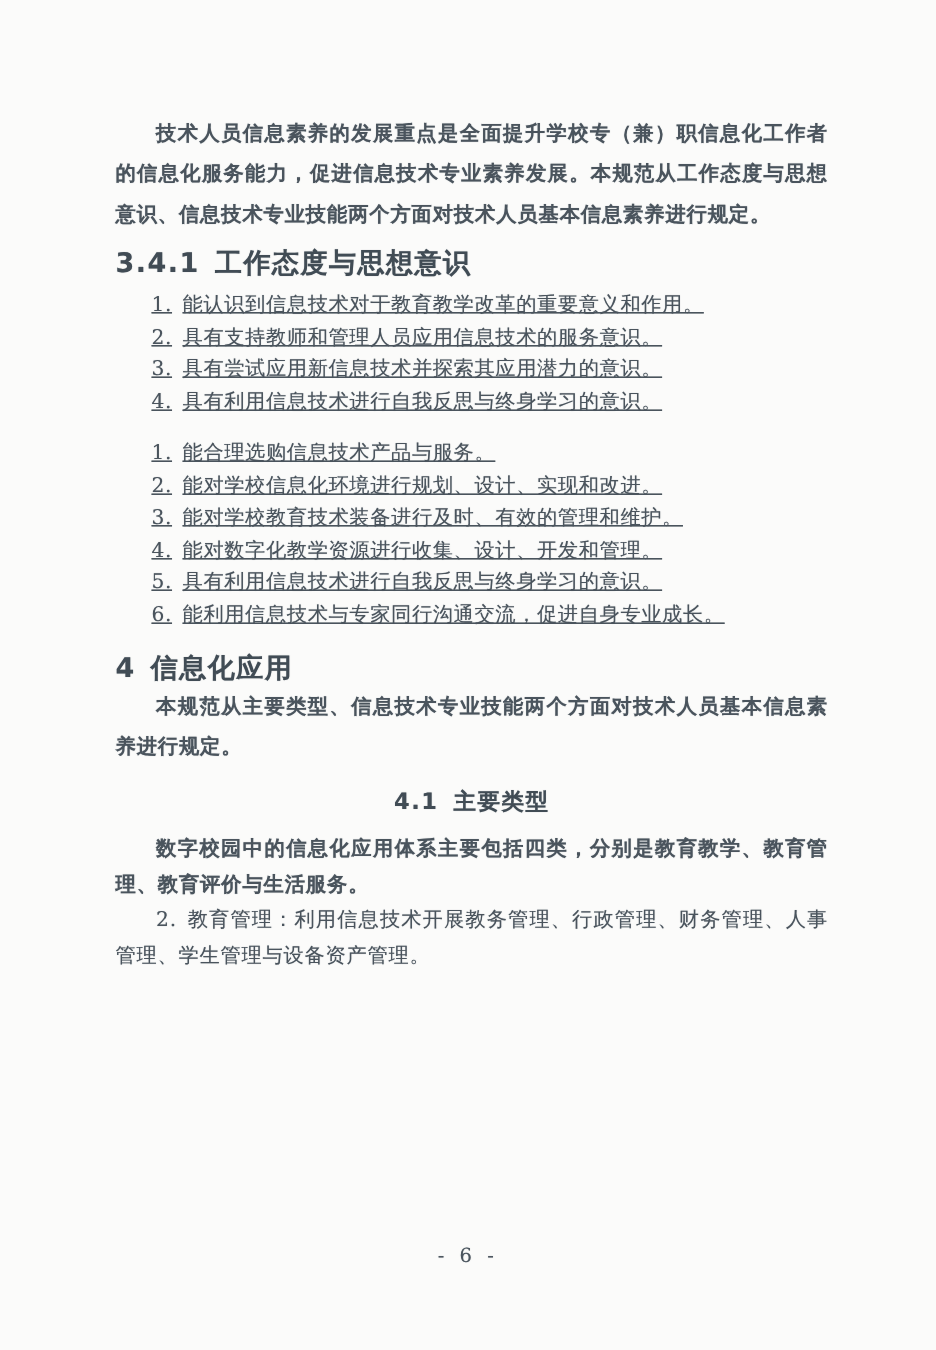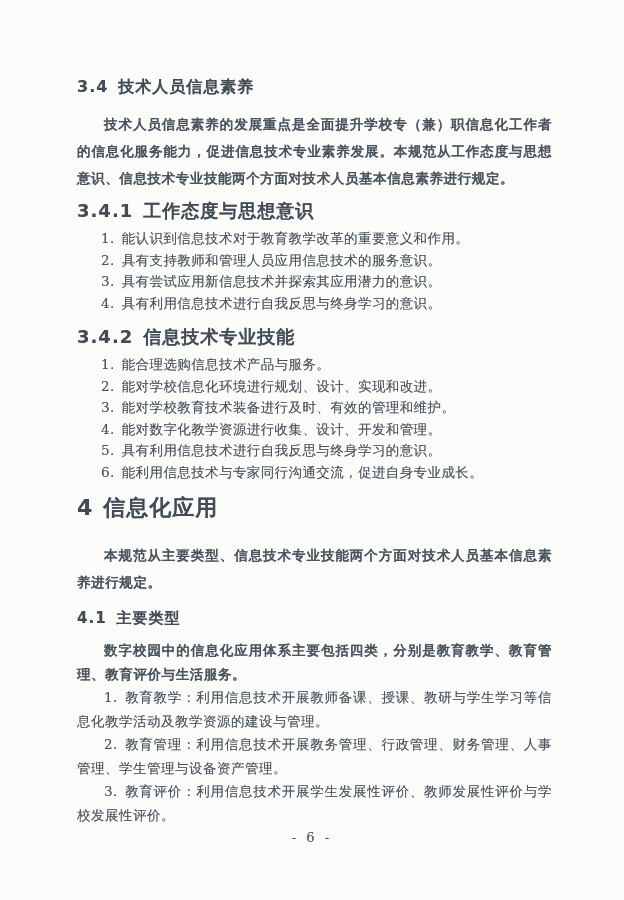--- a/index.html
+++ b/index.html
@@ -34,49 +34,51 @@
     font-size: 16px;
     line-height: 22px;
     margin-bottom: 13px;
   }
   .h-sub {
     font-size: 18px;
     line-height: 19px;
     margin-bottom: 8px;
   }
   .h-sec4 {
-    font-size: 22px;
+    font-size: 18px;
     line-height: 24px;
     margin-top: 8px;
-    margin-bottom: 22px;
+    margin-bottom: 0;
   }
   .h-sec41 {
     font-size: 15px;
     line-height: 21px;
     margin-top: 12px;
     margin-bottom: 10px;
+    text-align: center;
   }
   .sec-num { margin-right: 10px; }
   .para {
     font-size: 13.5px;
     line-height: 27px;
     letter-spacing: 0.6px;
     text-align: justify;
     text-indent: 2em;
     margin: 0 0 9px 0;
     font-weight: bold;
   }
   .para-tight {
     line-height: 23.5px;
     margin-bottom: 0;
   }
   .plain-list {
     list-style: none;
     margin: 2px 0 13px 0;
     padding: 0 0 0 24px;
+    text-decoration: underline;
   }
   .plain-list li {
     font-size: 13.5px;
     line-height: 21.5px;
     letter-spacing: 0.4px;
     white-space: nowrap;
   }
   .num {
     margin-right: 7px;
   }
@@ -98,40 +100,34 @@
     letter-spacing: 3px;
     color: #4a545d;
     font-family: "DejaVu Serif", "Liberation Serif", serif;
   }
 </style>
 </head>
 <body>
 
 <div class="page">
 
-  <h3 class="h-sec34">
-    <span class="sec-num">3.4</span><span>技术人员信息素养</span>
-  </h3>
 
   <p class="para">技术人员信息素养的发展重点是全面提升学校专（兼）职信息化工作者的信息化服务能力，促进信息技术专业素养发展。本规范从工作态度与思想意识、信息技术专业技能两个方面对技术人员基本信息素养进行规定。</p>
 
   <h4 class="h-sub">
     <span class="sec-num">3.4.1</span><span>工作态度与思想意识</span>
   </h4>
 
   <ul class="plain-list">
     <li><span class="num">1.</span><span>能认识到信息技术对于教育教学改革的重要意义和作用。</span></li>
     <li><span class="num">2.</span><span>具有支持教师和管理人员应用信息技术的服务意识。</span></li>
     <li><span class="num">3.</span><span>具有尝试应用新信息技术并探索其应用潜力的意识。</span></li>
     <li><span class="num">4.</span><span>具有利用信息技术进行自我反思与终身学习的意识。</span></li>
   </ul>
 
-  <h4 class="h-sub">
-    <span class="sec-num">3.4.2</span><span>信息技术专业技能</span>
-  </h4>
 
   <ul class="plain-list">
     <li><span class="num">1.</span><span>能合理选购信息技术产品与服务。</span></li>
     <li><span class="num">2.</span><span>能对学校信息化环境进行规划、设计、实现和改进。</span></li>
     <li><span class="num">3.</span><span>能对学校教育技术装备进行及时、有效的管理和维护。</span></li>
     <li><span class="num">4.</span><span>能对数字化教学资源进行收集、设计、开发和管理。</span></li>
     <li><span class="num">5.</span><span>具有利用信息技术进行自我反思与终身学习的意识。</span></li>
     <li><span class="num">6.</span><span>能利用信息技术与专家同行沟通交流，促进自身专业成长。</span></li>
   </ul>
 
@@ -140,19 +136,17 @@
   </h2>
 
   <p class="para">本规范从主要类型、信息技术专业技能两个方面对技术人员基本信息素养进行规定。</p>
 
   <h3 class="h-sec41">
     <span class="sec-num">4.1</span><span>主要类型</span>
   </h3>
 
   <p class="para para-tight">数字校园中的信息化应用体系主要包括四类，分别是教育教学、教育管理、教育评价与生活服务。</p>
 
-  <p class="type-item"><span class="num">1.</span><span>教育教学：利用信息技术开展教师备课、授课、教研与学生学习等信息化教学活动及教学资源的建设与管理。</span></p>
   <p class="type-item"><span class="num">2.</span><span>教育管理：利用信息技术开展教务管理、行政管理、财务管理、人事管理、学生管理与设备资产管理。</span></p>
-  <p class="type-item"><span class="num">3.</span><span>教育评价：利用信息技术开展学生发展性评价、教师发展性评价与学校发展性评价。</span></p>
 
   <div class="footer">- 6 -</div>
 
 </div>
 
 </body></html>

